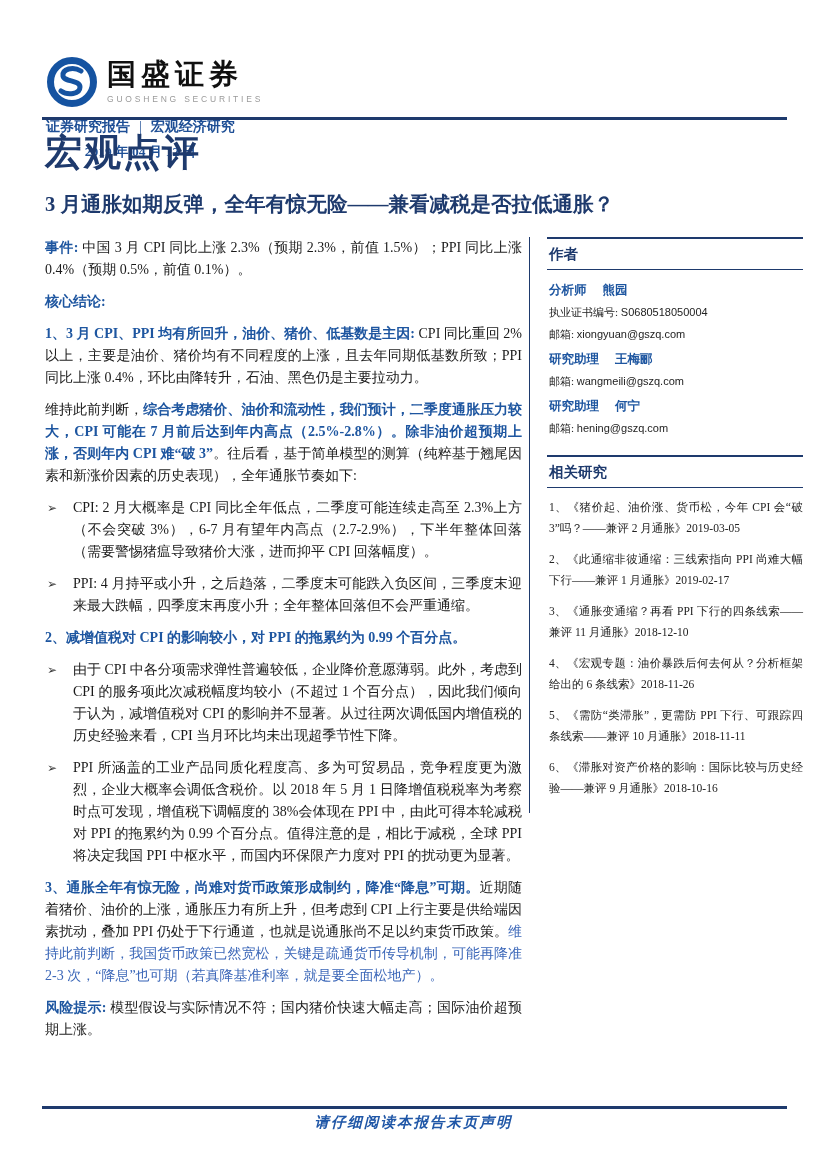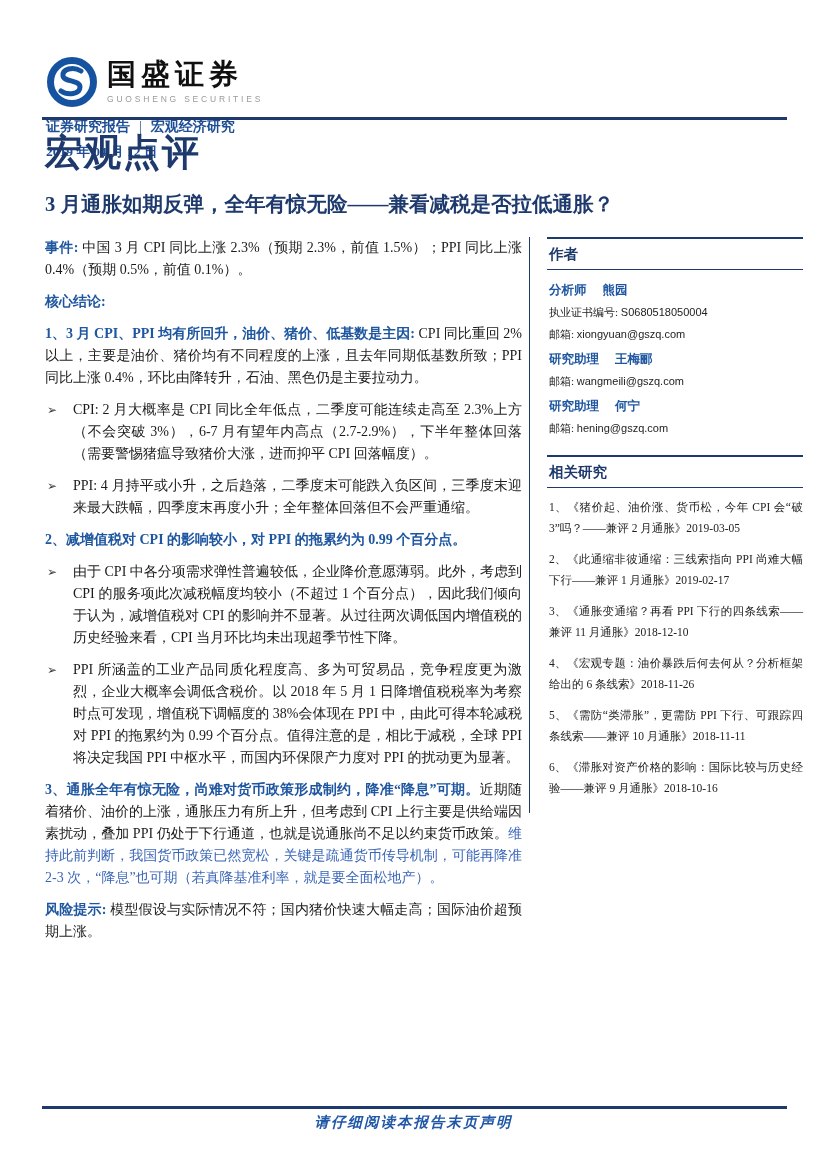--- a/index.html
+++ b/index.html
@@ -8,21 +8,21 @@
 
   
   .hdr { position:absolute; top:56px; left:46px; right:42px; display:flex;
          justify-content:space-between; align-items:flex-start;flex-direction:column; }
   .brand { display:flex; align-items:center; gap:9px; }
   .logo svg { width:52px; height:52px; display:block; }
   .brand-cn { display:block; font-family:"Liberation Sans","DejaVu Sans",sans-serif;
               font-weight:bold; font-size:29px; color:#101010; letter-spacing:5px; line-height:1; }
   .brand-en { display:block; font-family:"Liberation Sans","DejaVu Sans",sans-serif;
               font-size:8.5px; color:#9a9a9a; letter-spacing:2.8px; margin-top:5px; }
-  .hdr-right { text-align:left; color:#1e4f96; padding-top:10px; }
+  .hdr-right { text-align:center; color:#1e4f96; padding-top:10px; }
   .hdr-line1 { font-size:14px; font-weight:bold; }
   .hdr-divider { margin:0 9px; font-weight:normal; }
   .hdr-date { font-size:13.5px; font-weight:bold; margin-top:7px; }
   .rule-top { position:absolute; top:117px; left:42px; right:40px; height:3px; background:#1e3a6d; }
 
   
   .title { position:absolute; top:128px; left:45px; margin:0; font-size:37px;
            color:#1e3a6d; font-weight:bold; letter-spacing:2px; }
   .subtitle { position:absolute; top:190px; left:45px; margin:0; font-size:20.5px;
               color:#1e3a6d; font-weight:bold; }
@@ -92,20 +92,23 @@
     <p class="para">
       <span class="b blue">事件: </span><span>中国 3 月 CPI 同比上涨 2.3%（预期 2.3%，前值 1.5%）；PPI 同比上涨 0.4%（预期 0.5%，前值 0.1%）。</span>
     </p>
 
     <p class="para b blue">核心结论:</p>
 
     <p class="para">
       <span class="b blue">1、3 月 CPI、PPI 均有所回升，油价、猪价、低基数是主因: </span><span>CPI 同比重回 2%以上，主要是油价、猪价均有不同程度的上涨，且去年同期低基数所致；PPI 同比上涨 0.4%，环比由降转升，石油、黑色仍是主要拉动力。</span>
     </p>
 
+    <p class="para">
+      <span>维持此前判断，</span><span class="b blue">综合考虑猪价、油价和流动性，我们预计，二季度通胀压力较大，CPI 可能在 7 月前后达到年内高点（2.5%-2.8%）。除非油价超预期上涨，否则年内 CPI 难“破 3”</span><span>。往后看，基于简单模型的测算（纯粹基于翘尾因素和新涨价因素的历史表现），全年通胀节奏如下:</span>
+    </p>
 
     <div class="bullet">
       <span class="marker">➢</span>
       <span class="bt">CPI: 2 月大概率是 CPI 同比全年低点，二季度可能连续走高至 2.3%上方（不会突破 3%），6-7 月有望年内高点（2.7-2.9%），下半年整体回落（需要警惕猪瘟导致猪价大涨，进而抑平 CPI 回落幅度）。</span>
     </div>
 
     <div class="bullet">
       <span class="marker">➢</span>
       <span class="bt">PPI: 4 月持平或小升，之后趋落，二季度末可能跌入负区间，三季度末迎来最大跌幅，四季度末再度小升；全年整体回落但不会严重通缩。</span>
     </div>

